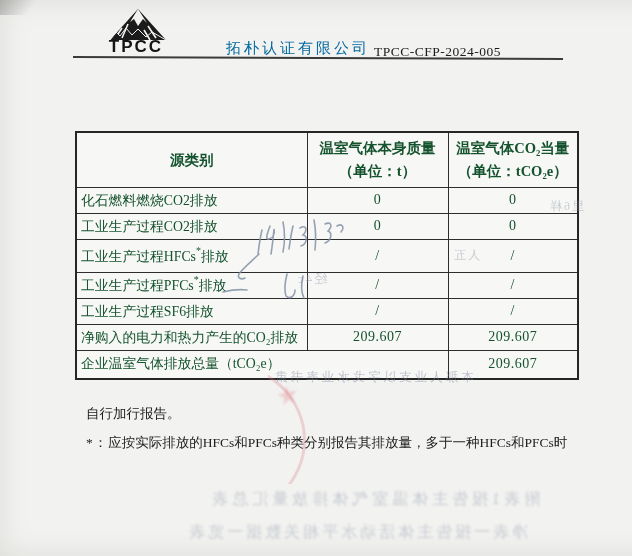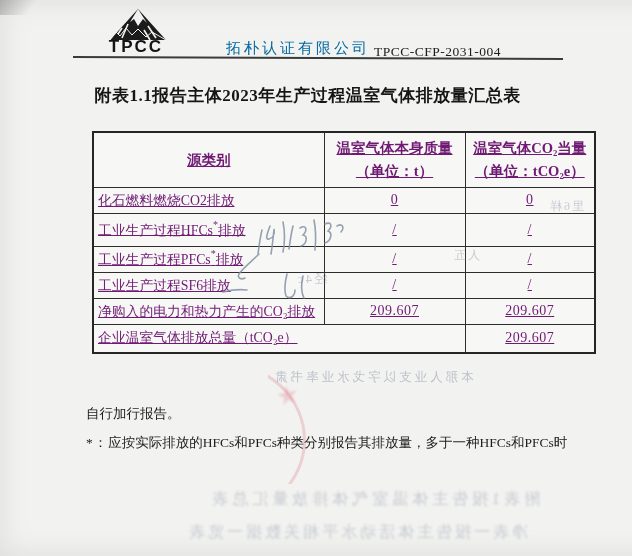--- a/index.html
+++ b/index.html
@@ -39,25 +39,24 @@
     position:absolute;left:73px;top:57px;width:490px;height:2px;
     background:#3b3b3b;transform:rotate(0.25deg);
   }
   
   .doc-title{
     position:absolute;left:0;top:84px;width:615px;text-align:center;
     font-size:17px;font-weight:700;color:#161616;letter-spacing:0.5px;
   }
   
   .emissions-table{
-    position:absolute;left:92px;top:131px;width:502px;
+    position:absolute;left:75px;top:131px;width:502px;
     border-collapse:collapse;table-layout:fixed;
     background:rgba(252,252,250,0.55);
-    color:#701a75;
-    text-decoration:underline;
+    color:#14532d;
   }
   .emissions-table td,.emissions-table th{
     border:1.4px solid #2d2d2d;
     padding:0 4px;
     font-weight:normal;
     overflow:hidden;white-space:nowrap;
   }
   .emissions-table{border:2px solid #262626;}
   .col-source{width:231px;}
   .col-mass{width:141px;}
@@ -115,24 +114,23 @@
       <svg width="72" height="34" viewBox="0 0 72 34">
         <path d="M38 1 L10 32 L66 32 Z" fill="#1b1b1b"></path>
         <path d="M38 1 L30 14 L34 11 L38 18 L43 11 L47 15 L38 1" fill="#f2f2f0"></path>
         <path d="M22 20 L18 26 M28 16 L22 30 M48 18 L56 30 M44 22 L50 32" stroke="#f2f2f0" stroke-width="1.6" fill="none"></path>
         <path d="M10 32 L16 24 L20 28 L26 20 L32 27 L38 21 L46 29 L52 24 L66 32" stroke="#f2f2f0" stroke-width="1" fill="none"></path>
       </svg>
     </span>
     <div class="logo-text">TPCC</div>
   </div>
   <div class="company">拓朴认证有限公司</div>
-  <div class="doc-number">TPCC-CFP-2031-004</div>
+  <div class="doc-number">TPCC-CFP-2024-005</div>
   <div class="header-rule"></div>
 
-  <div class="doc-title">附表1.1报告主体2023年生产过程温室气体排放量汇总表</div>
 
   <table class="emissions-table">
     <colgroup>
       <col class="col-source">
         <col class="col-mass">
         <col class="col-co2e">
     </colgroup>
     <tbody>
       <tr class="hdr">
         <th>源类别</th>
@@ -145,20 +143,25 @@
           <span>（单位：tCO₂e）</span>
         </th>
       </tr>
 
       <tr class="r">
         <td class="cell-label"><span>化石燃料燃烧CO2排放</span><sup class="ast"></sup><span></span></td>
         <td class="cell-val">0</td>
         <td class="cell-val">0</td>
       </tr>
 
+      <tr class="r">
+        <td class="cell-label"><span>工业生产过程CO2排放</span><sup class="ast"></sup><span></span></td>
+        <td class="cell-val">0</td>
+        <td class="cell-val">0</td>
+      </tr>
 
       <tr class="r-tall">
         <td class="cell-label"><span>工业生产过程HFCs</span><sup class="ast">*</sup><span>排放</span></td>
         <td class="cell-val">/</td>
         <td class="cell-val">/</td>
       </tr>
 
       <tr class="r">
         <td class="cell-label"><span>工业生产过程PFCs</span><sup class="ast">*</sup><span>排放</span></td>
         <td class="cell-val">/</td>

